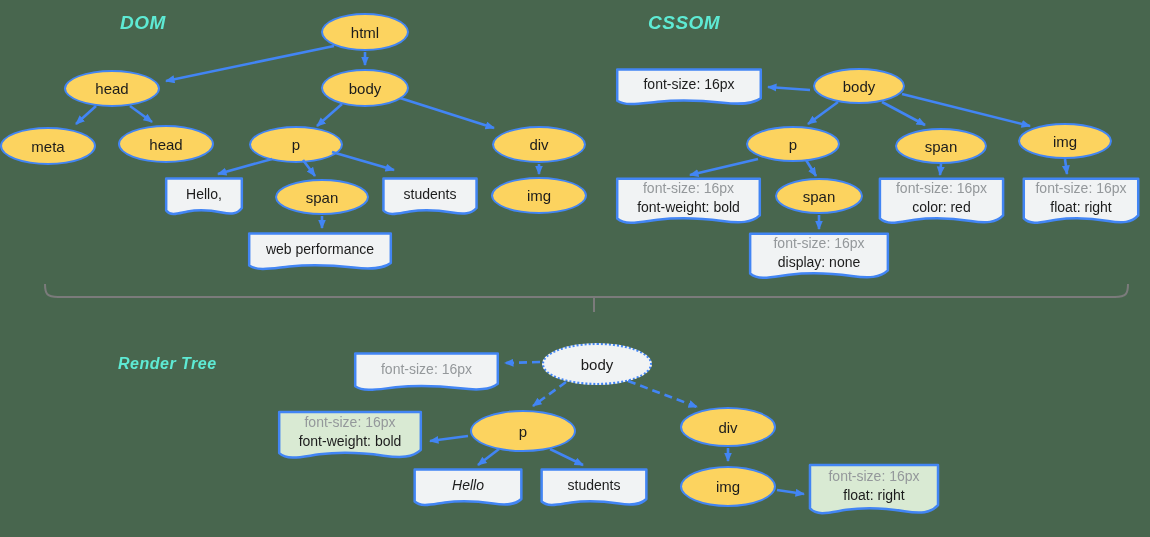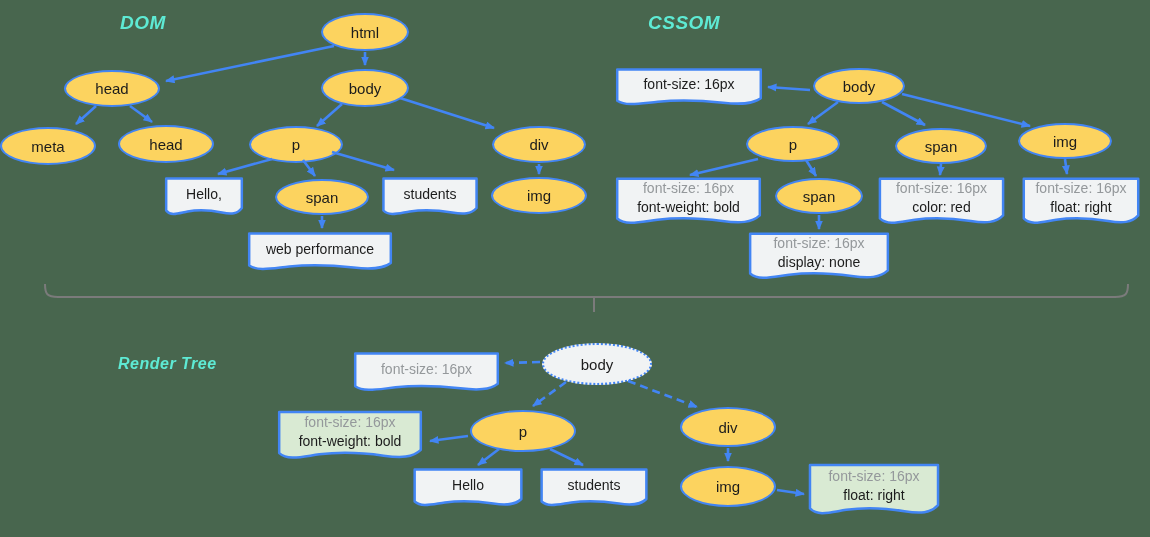--- a/index.html
+++ b/index.html
@@ -165,21 +165,21 @@
       <span>font-weight: bold</span>
     </div>
   </div>
   <div class="node" style="left:470px;top:410px;width:106px;height:42px;">
       <span>p</span>
     </div>
   <div class="node" style="left:680px;top:407px;width:96px;height:40px;">
       <span>div</span>
     </div>
 
-  <div class="flag" style="left:413px;top:468px;width:110px;height:42px;">
+  <div class="flag" style="left:413px;top:468px;width:110px;height:42px;font-style:italic;">
       <svg viewBox="0 0 100 42" preserveAspectRatio="none" class="flag-bg">
         <path d="M1.5,1.5 L98.5,1.5 L98.5,31 C93,37 85,37.5 73,35.5 C57,33 43,32.5 29,34.5 C17,36.3 7.5,39.5 1.5,33.5 Z" vector-effect="non-scaling-stroke"></path>
       </svg>
     <div class="flag-text">
         <span>Hello</span>
       </div>
   </div>
   <div class="flag" style="left:540px;top:468px;width:108px;height:42px;">
       <svg viewBox="0 0 100 42" preserveAspectRatio="none" class="flag-bg">
         <path d="M1.5,1.5 L98.5,1.5 L98.5,31 C93,37 85,37.5 73,35.5 C57,33 43,32.5 29,34.5 C17,36.3 7.5,39.5 1.5,33.5 Z" vector-effect="non-scaling-stroke"></path>

